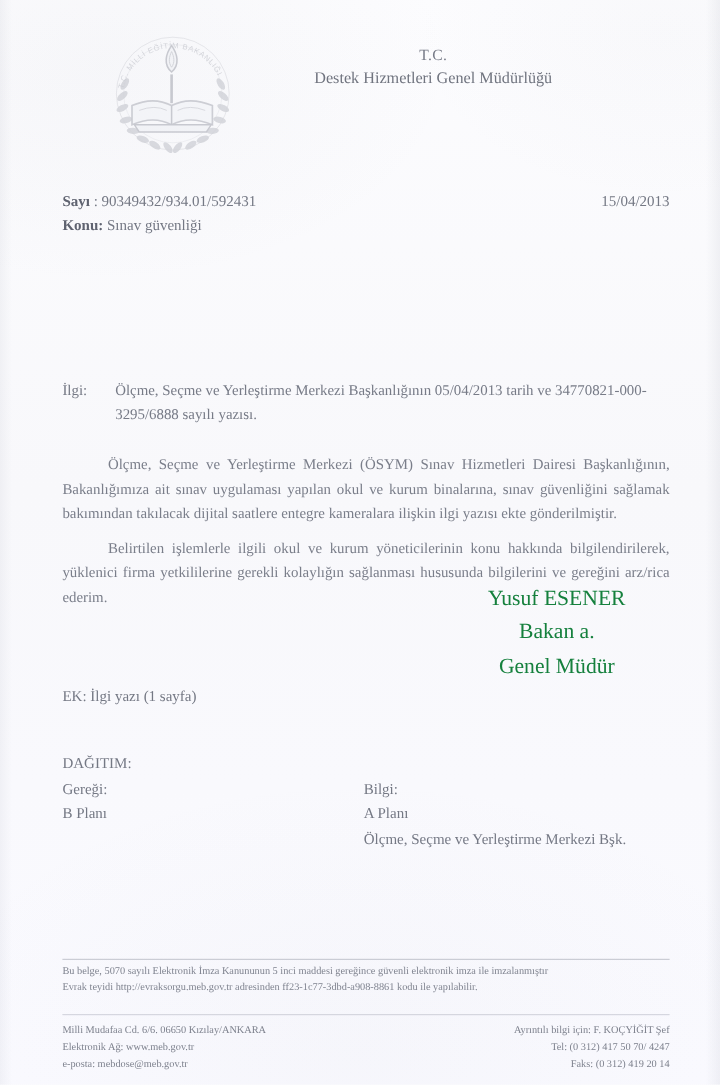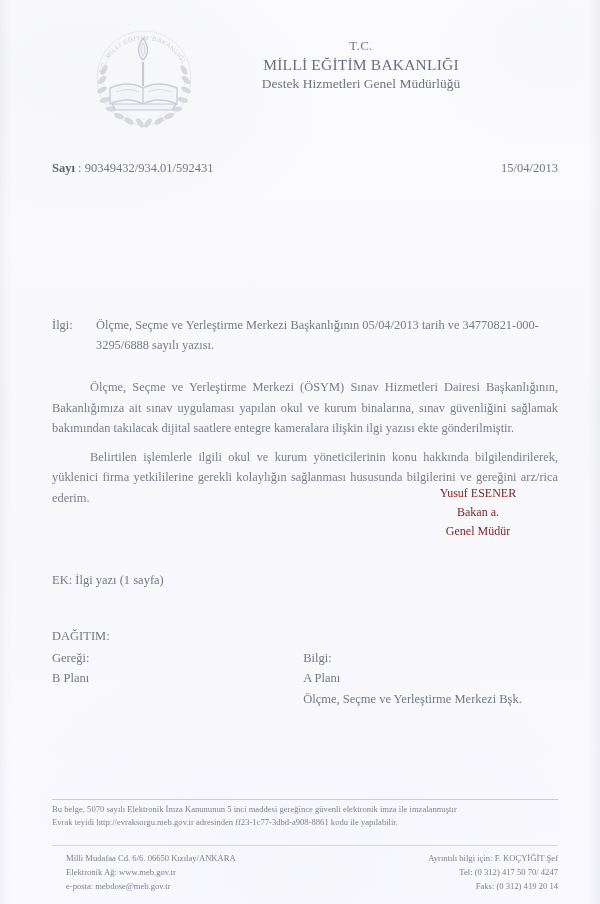--- a/index.html
+++ b/index.html
@@ -129,27 +129,27 @@
     text-align: justify;
     text-indent: 38px;
     margin-bottom: 2px;
     color: #7a7e8a;
   }
   .para.second { margin-top: 9px; }
 
   
   .signature {
     position: absolute;
-    right: 32px;
+    right: 46px;
     top: 484px;
     width: 180px;
     text-align: center;
-    font-size: 12px;
+    font-size: 18px;
     line-height: 1.58;
-    color: #7f1d1d;
+    color: #15803d;
   }
 
   
   .ek {
     position: absolute;
     left: 52px;
     top: 573px;
     font-size: 12.5px;
     color: #747884;
   }
@@ -217,21 +217,21 @@
   }
   .contact {
     position: absolute;
     right: 42px;
     top: 852px;
     font-size: 8.6px;
     line-height: 1.62;
     color: #7d818d;
     text-align: right;
   }
-  .nowrap { white-space: nowrap; margin-left: 14px; }
+  .nowrap { white-space: nowrap; }
 </style>
 </head>
 <body>
 
 <div class="paper"></div>
 <div class="scan-edge-l"></div>
 <div class="scan-edge-r"></div>
 
 <div class="page">
 
@@ -282,30 +282,33 @@
           <path id="sealArc" d="M 14 56 A 42 42 0 0 1 98 56" fill="none"></path>
         </defs>
         <text font-family="'Liberation Sans', sans-serif" font-size="6.4" fill="#7b7f8c" letter-spacing="0.6" opacity="0.85">
           <textPath href="#sealArc" startOffset="6%">T.C. MİLLİ EĞİTİM BAKANLIĞI</textPath>
         </text>
       </svg>
     </div>
 
     <div class="header-titles">
       <div class="tc-line">T.C.</div>
-      <div class="ministry-line">MİLLİ EĞİTİM BAKANLIĞI</div>
       <div class="dept-line">Destek Hizmetleri Genel Müdürlüğü</div>
     </div>
   </div>
 
   <div class="meta">
     <div class="meta-row">
       <span class="meta-key">Sayı</span>
       <span class="meta-val">: 90349432/934.01/592431</span>
       <span class="meta-date">15/04/2013</span>
+    </div>
+    <div class="meta-row">
+      <span class="meta-key">Konu:</span>
+      <span class="meta-val">Sınav güvenliği</span>
     </div>
   </div>
 
   <div class="body-block">
 
     <div class="ilgi">
       <span class="ilgi-label">İlgi:</span>
       <span class="ilgi-text">Ölçme, Seçme ve Yerleştirme Merkezi Başkanlığının 05/04/2013 tarih ve 34770821-000-3295/6888 sayılı yazısı.</span>
     </div>
 

